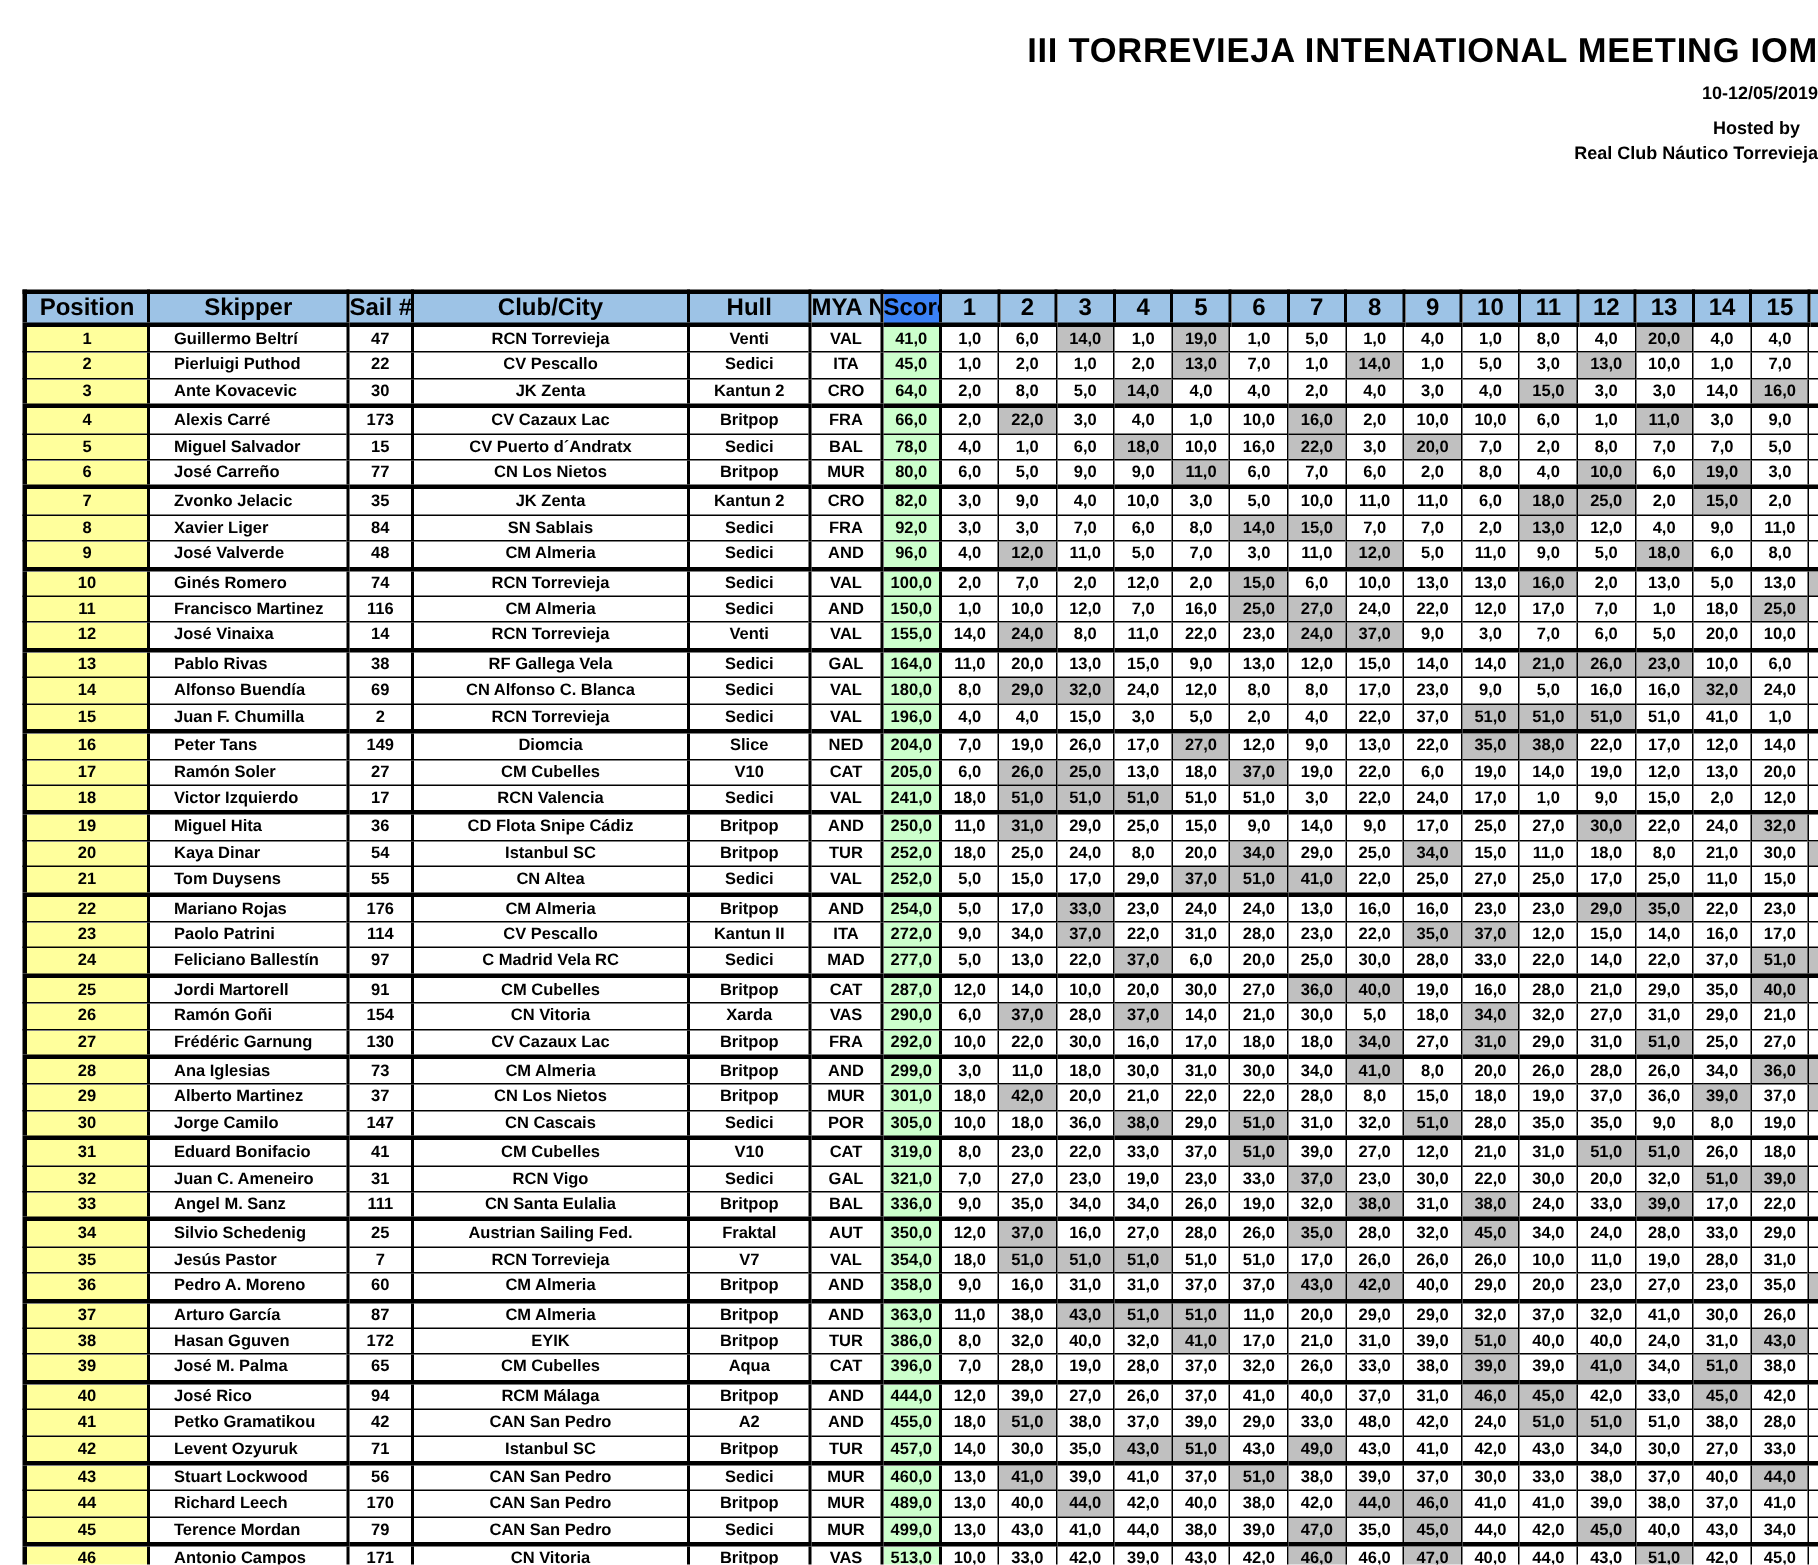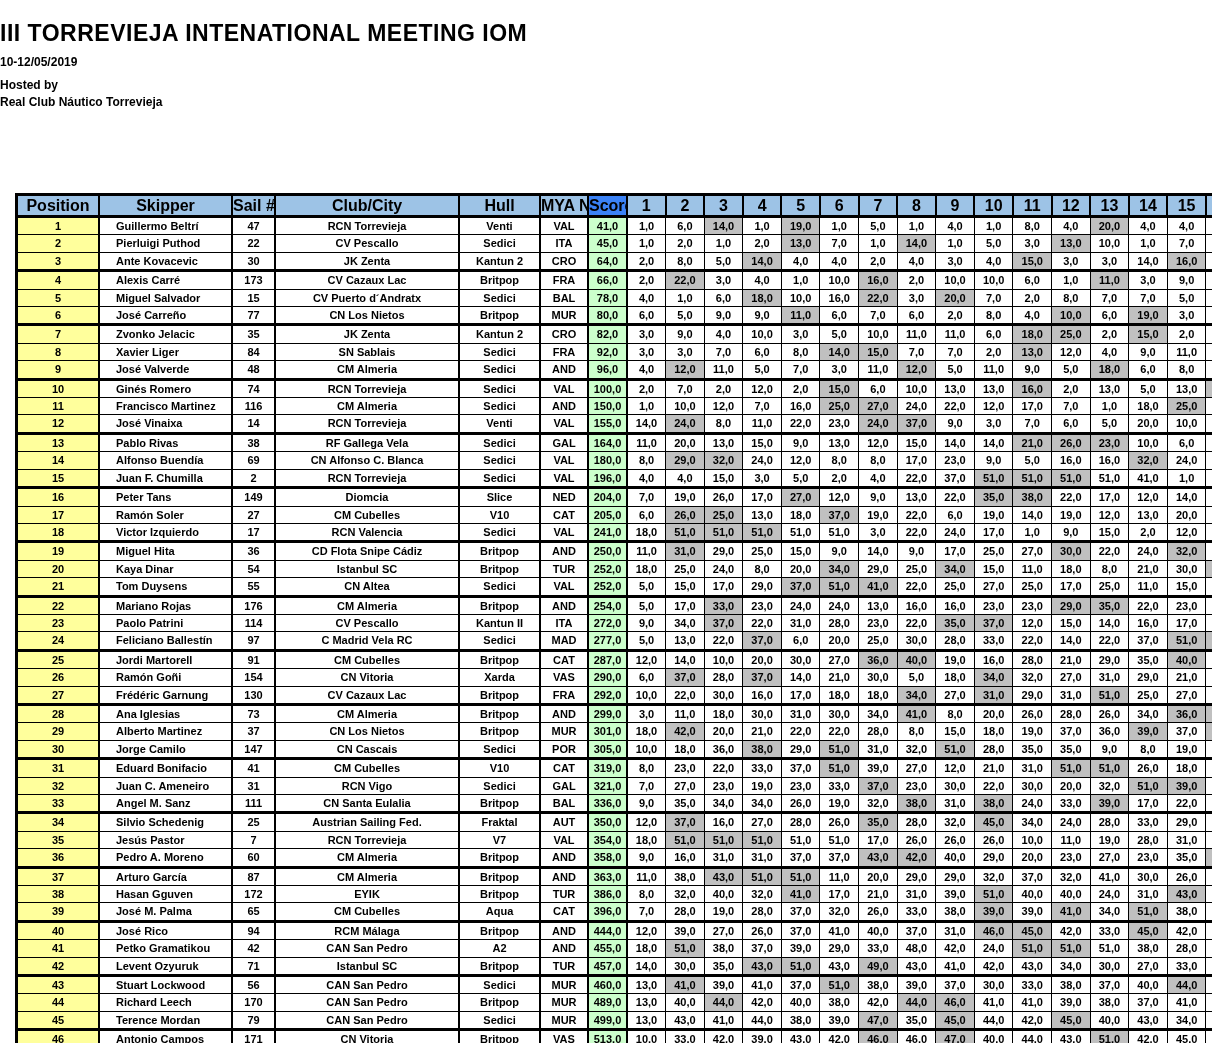--- a/index.html
+++ b/index.html
@@ -1,23 +1,23 @@
 <!DOCTYPE html>
 <html style="--header-blue: #9DC3E6; --position-yellow: #FFFF9C; --score-green: #CCFFCC; --discard-gray: #C0C0C0;"><head>
 <meta charset="utf-8">
 <style>
   html,body{margin:0;padding:0;}
   body{
     width:1212px;height:1043px;position:relative;background:#fff;overflow:hidden;
     font-family:"Liberation Sans",sans-serif;color:#000;
   }
-  .title-block{position:absolute;top:0;left:0;width:1212px;text-align:left;}
+  .title-block{position:absolute;top:0;left:0;width:1212px;text-align:right;}
   .event-title{font-size:23px;font-weight:bold;margin:20px 0 0 0;letter-spacing:0.5px;}
   .event-dates{font-size:12px;font-weight:bold;margin:8px 0 0 0;}
-  .hosted-by{font-size:12px;font-weight:bold;margin:9px 0 0 0;}
+  .hosted-by{font-size:12px;font-weight:bold;margin:9px 12px 0 0;}
   .host-club{font-size:12px;font-weight:bold;margin:3px 0 0 0;}
 
   table.results{
     table-layout:fixed;border-collapse:collapse;
     position:absolute;left:15px;top:193px;width:1182px;
     border:3px solid #000;background:#fff;
   }
   th,td{padding:0;text-align:center;font-weight:bold;overflow:hidden;white-space:nowrap;}
   th{
     font-size:16px;height:19px;

